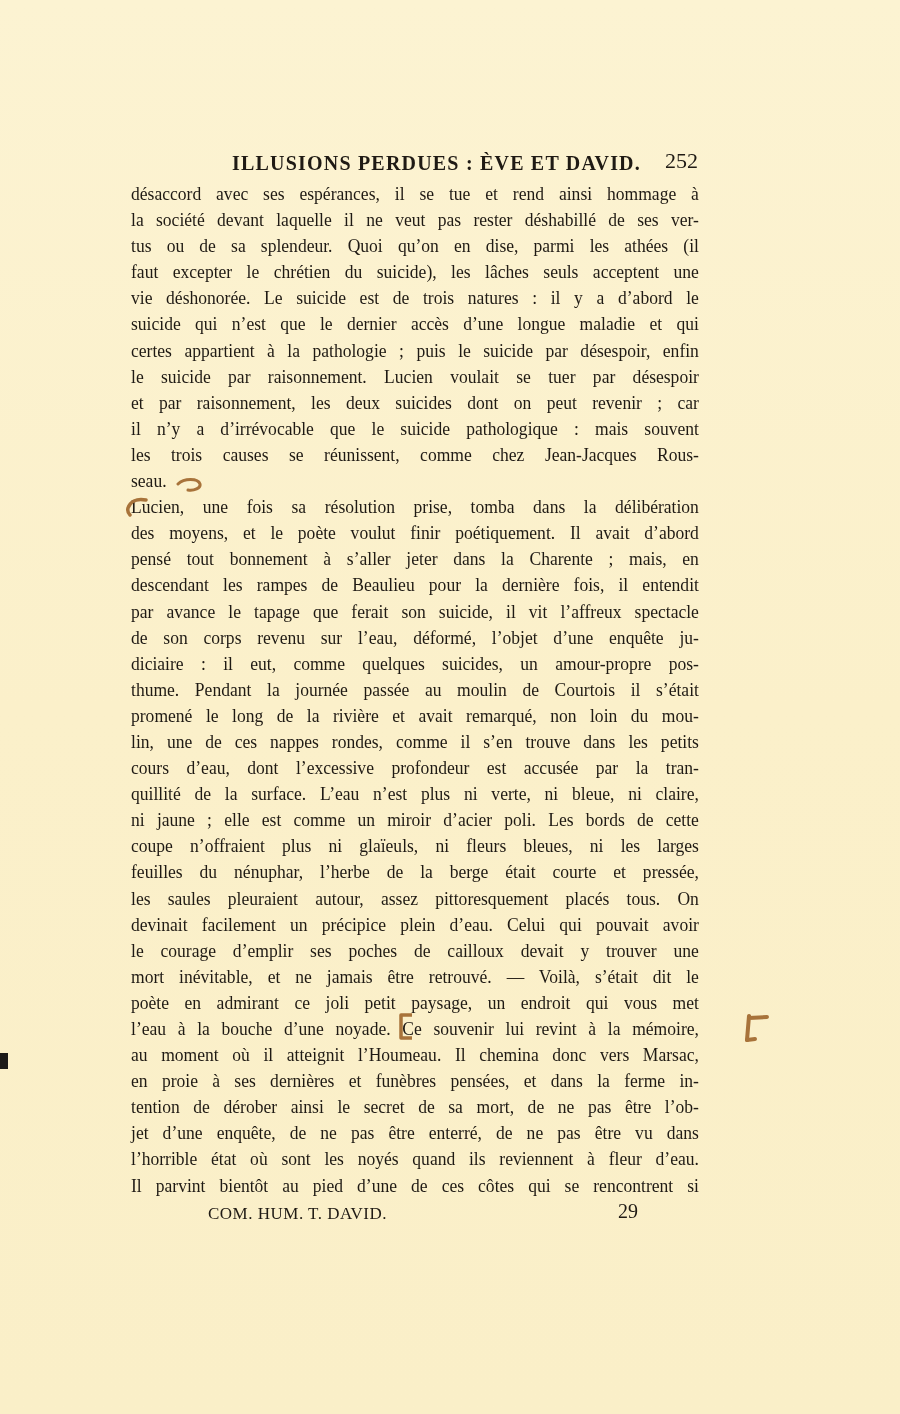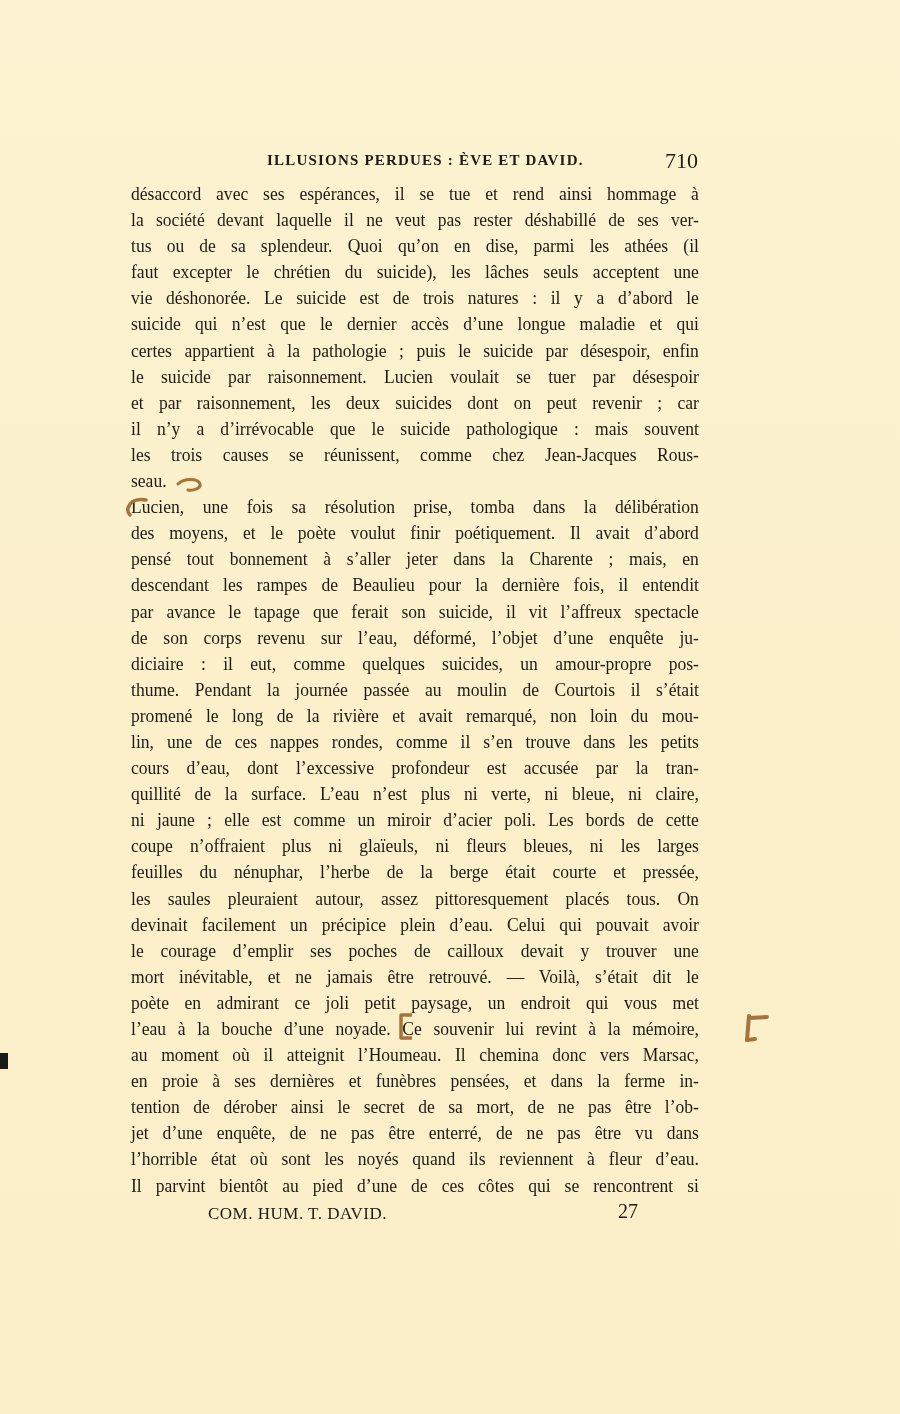--- a/index.html
+++ b/index.html
@@ -12,23 +12,22 @@
   }
   .page {
     position:absolute; left:0; top:0; width:900px; height:1414px;
     background:linear-gradient(180deg,#fcf3d2 0%,#fbf0ca 50%,#faefc8 100%);
   }
   .header {
     position:absolute; top:148px; left:232px; width:466px; height:30px;
   }
   .running-title {
     position:absolute; left:0; top:4px;
-    font-size:15px; font-weight:bold; letter-spacing:1.2px;
+    font-size:20px; font-weight:bold; letter-spacing:1.2px;
     font-variant:small-caps;
-    margin-left:35px;
   }
   .page-number {
     position:absolute; right:0; top:0;
     font-size:22px;
   }
   .body-text {
     position:absolute; left:131px; top:181px; width:568px;
   }
   .line {
     display:block; height:26.1px; line-height:26.1px;
@@ -50,21 +49,21 @@
     background:#1c1a18;
   }
 </style>
 </head>
 <body>
 
 <div class="page">
 
   <div class="header">
     <span class="running-title">ILLUSIONS PERDUES : ÈVE ET DAVID.</span>
-    <span class="page-number">710</span>
+    <span class="page-number">252</span>
   </div>
 
   <div class="body-text">
     <span class="line">désaccord avec ses espérances, il se tue et rend ainsi hommage à</span>
     <span class="line">la société devant laquelle il ne veut pas rester déshabillé de ses ver-</span>
     <span class="line">tus ou de sa splendeur. Quoi qu’on en dise, parmi les athées (il</span>
     <span class="line">faut excepter le chrétien du suicide), les lâches seuls acceptent une</span>
     <span class="line">vie déshonorée. Le suicide est de trois natures : il y a d’abord le</span>
     <span class="line">suicide qui n’est que le dernier accès d’une longue maladie et qui</span>
     <span class="line">certes appartient à la pathologie ; puis le suicide par désespoir, enfin</span>
@@ -97,21 +96,21 @@
     <span class="line">au moment où il atteignit l’Houmeau. Il chemina donc vers Marsac,</span>
     <span class="line">en proie à ses dernières et funèbres pensées, et dans la ferme in-</span>
     <span class="line">tention de dérober ainsi le secret de sa mort, de ne pas être l’ob-</span>
     <span class="line">jet d’une enquête, de ne pas être enterré, de ne pas être vu dans</span>
     <span class="line">l’horrible état où sont les noyés quand ils reviennent à fleur d’eau.</span>
     <span class="line">Il parvint bientôt au pied d’une de ces côtes qui se rencontrent si</span>
   </div>
 
   <div class="footer">
     <span class="signature">COM. HUM. T. DAVID.</span>
-    <span class="signature-number">27</span>
+    <span class="signature-number">29</span>
   </div>
 
   <div class="mark" style="left:176px;top:476px;">
     <svg width="30" height="20" viewBox="0 0 30 20">
       <path d="M2 8 C8 2, 22 2, 24 8 C25 12, 18 15, 12 14" fill="none" stroke="#a8733a" stroke-width="3" stroke-linecap="round"></path>
     </svg>
   </div>
   <div class="mark" style="left:124px;top:496px;">
     <svg width="26" height="22" viewBox="0 0 26 22">
       <path d="M22 4 C12 2, 6 6, 4 12 C3 16, 5 18, 6 19" fill="none" stroke="#a8733a" stroke-width="3.5" stroke-linecap="round"></path>

